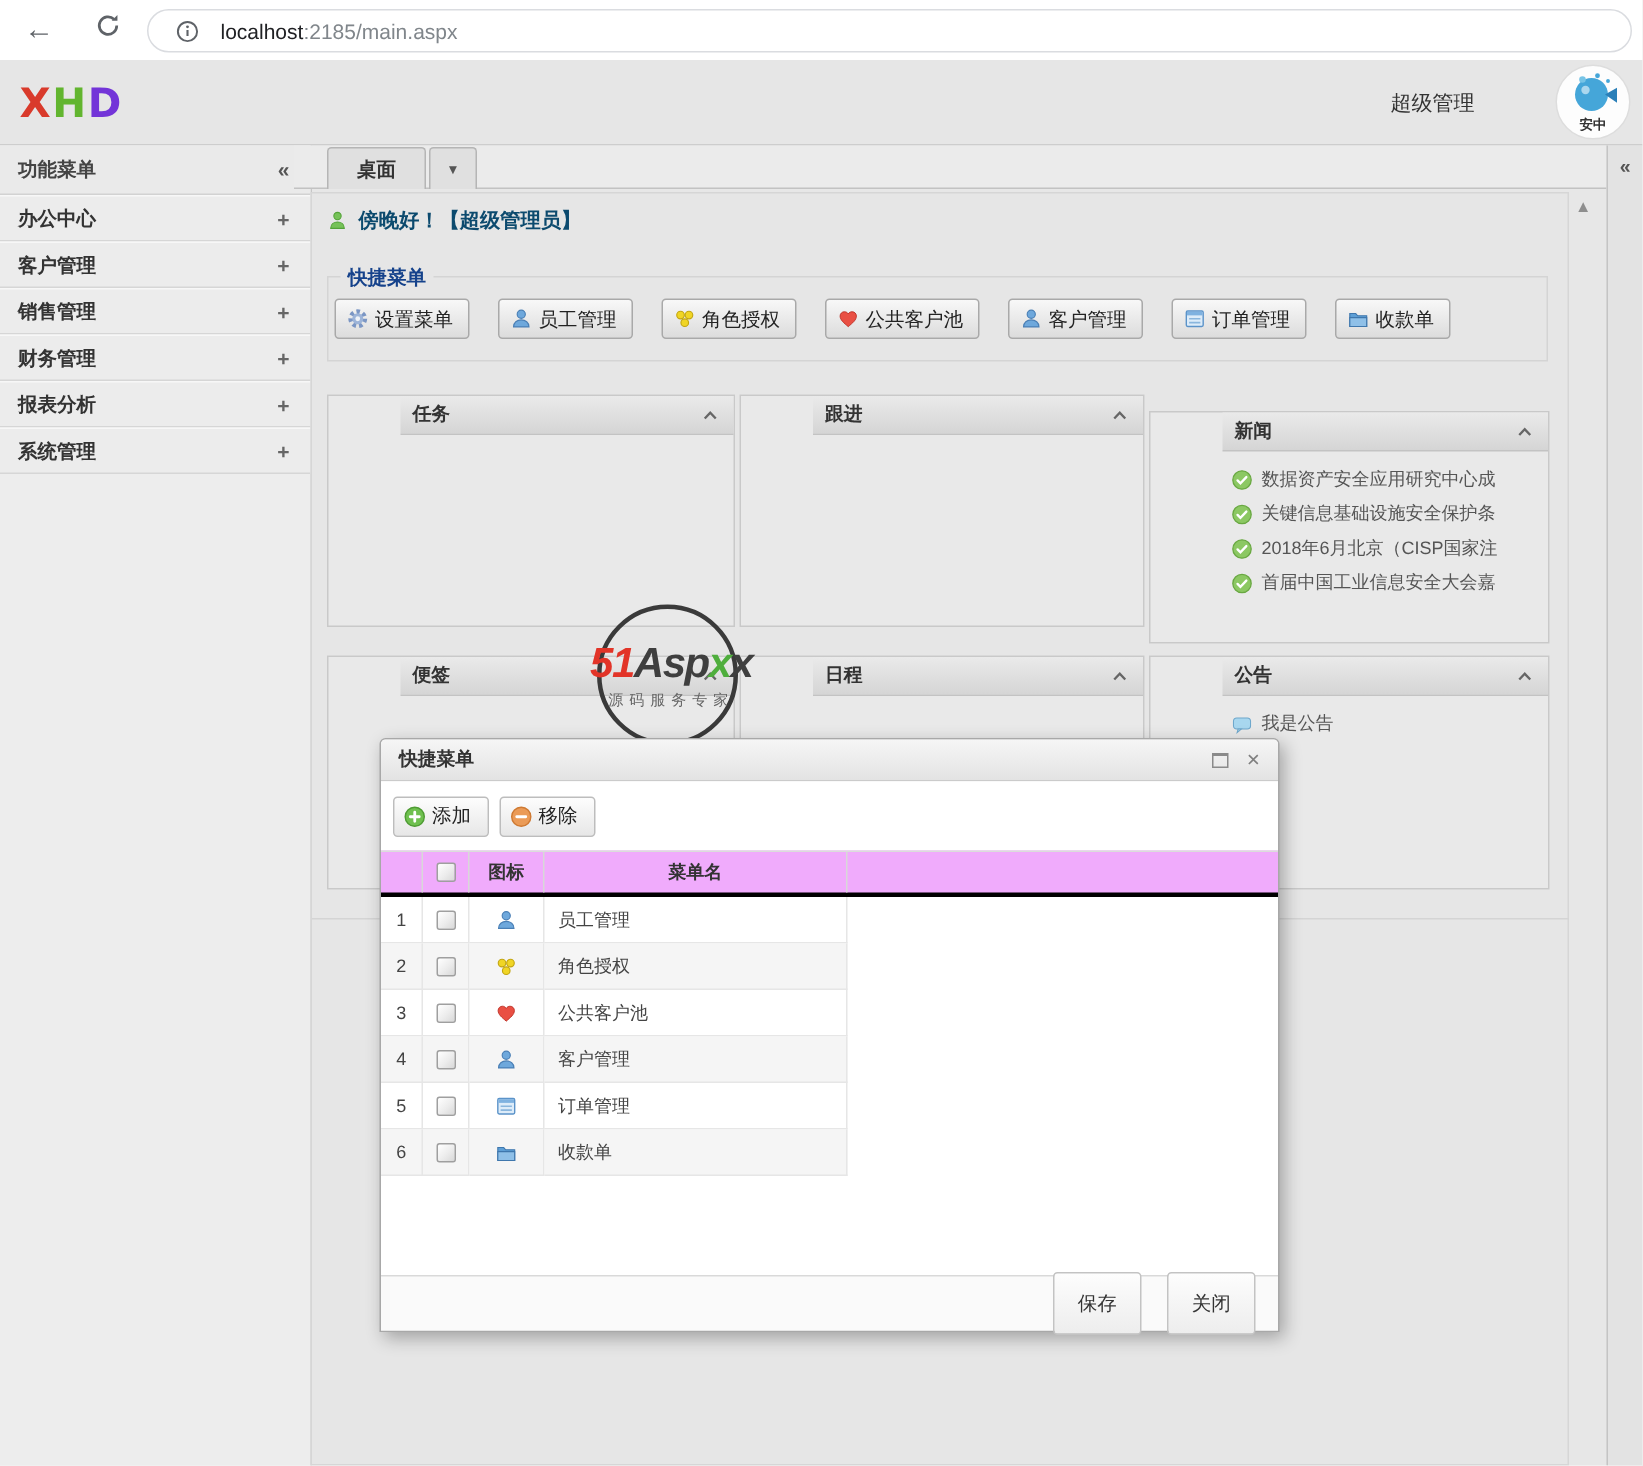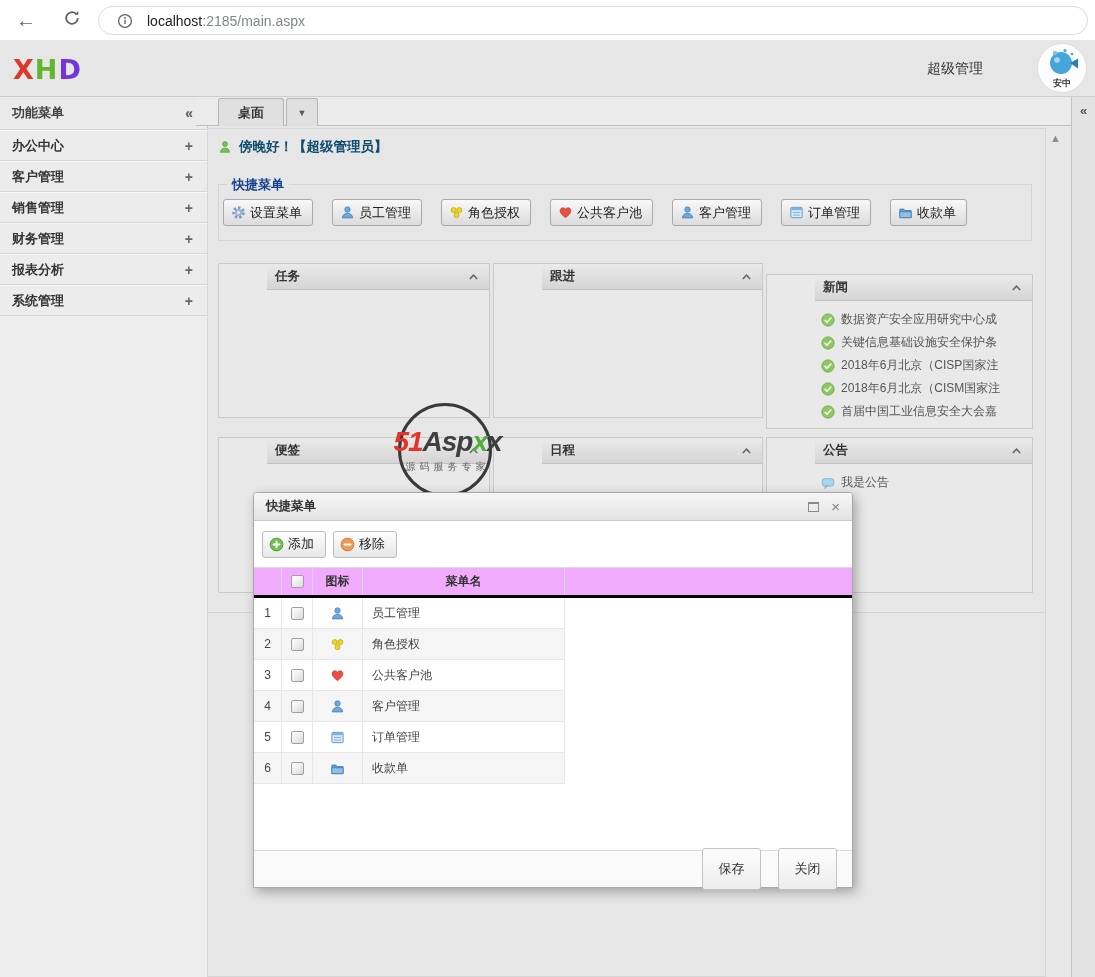--- a/index.html
+++ b/index.html
@@ -347,29 +347,20 @@
           </span>
           <span>2018年6月北京（CISP国家注</span>
         </div>
       <div class="item">
           <span class="icon">
             <svg width="14" height="14" viewBox="0 0 16 16">
               <circle cx="8" cy="8" r="7" fill="#8cc863" stroke="#69a842"></circle>
               <path d="M4.6 8.3l2.2 2.2 4.5-4.7" fill="none" stroke="#fff" stroke-width="1.8" stroke-linecap="round"></path>
             </svg>
           </span>
-          <span>2018年6月北京（CISM国家注</span>
-        </div>
-      <div class="item">
-          <span class="icon">
-            <svg width="14" height="14" viewBox="0 0 16 16">
-              <circle cx="8" cy="8" r="7" fill="#8cc863" stroke="#69a842"></circle>
-              <path d="M4.6 8.3l2.2 2.2 4.5-4.7" fill="none" stroke="#fff" stroke-width="1.8" stroke-linecap="round"></path>
-            </svg>
-          </span>
           <span>首届中国工业信息安全大会嘉</span>
         </div>
     </div>
   </div>
 
   <div class="panel p-notes">
     <div class="panel-h">
         <span class="t">便签</span>
         <span class="chev"><svg width="11" height="8" viewBox="0 0 12 8">
             <path d="M2 6.2L6 2l4 4.2" fill="none" stroke="#666" stroke-width="1.7"></path>

